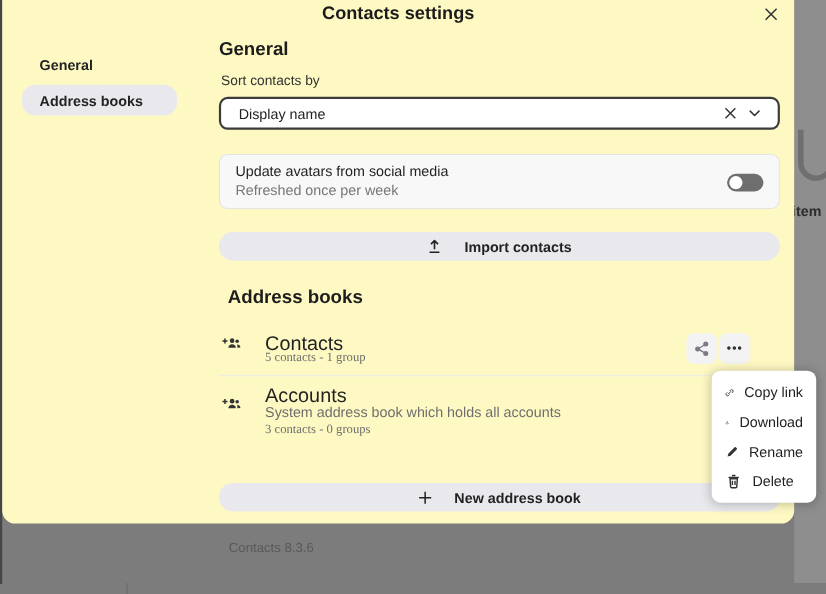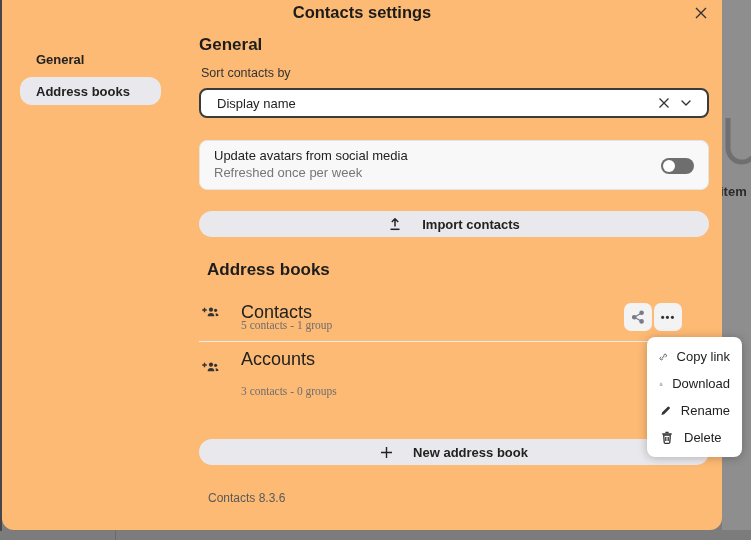--- a/index.html
+++ b/index.html
@@ -9,21 +9,21 @@
 
   
   .bg-right { position:absolute; right:0; top:0; width:29px; height:531px; background:#8e8e8e; overflow:hidden; }
   .bg-left-strip { position:absolute; left:0; top:0; width:2px; height:531px; background:#464646; }
   .bg-bottom { position:absolute; left:0; bottom:0; width:751px; height:10px; background:#7c7c7c; }
   .bg-seam { position:absolute; left:115px; bottom:0; width:1px; height:10px; background:#6a6a6a; }
   .bg-icon { position:absolute; left:-8px; top:112px; }
   .bg-item-label { position:absolute; left:-2px; top:184px; font-size:13px; font-weight:bold; color:#2b2b2b; white-space:nowrap; }
 
   
-  .modal { position:absolute; left:2px; top:0; width:720px; height:530px; background:#fdba74; border-radius:0 0 12px 12px; }
+  .modal { position:absolute; left:2px; top:0; width:720px; height:476px; background:#fef9c3; border-radius:0 0 12px 12px; }
   .modal-title { position:absolute; left:0; top:3px; width:100%; text-align:center; font-size:16.5px; font-weight:bold; color:#1b1b1b; }
   .close-btn { position:absolute; right:10px; top:2px; width:22px; height:22px; border:none; background:transparent; cursor:pointer; display:flex; align-items:center; justify-content:center; }
 
   
   .nav-item { position:absolute; left:18px; width:141px; height:28px; border-radius:12px; display:flex; align-items:center; padding-left:16px; font-size:13px; font-weight:bold; color:#222; cursor:pointer; }
   .nav-general { top:45px; }
   .nav-books { top:77px; background:#e9e9ed; }
 
   
   .content { position:absolute; left:197px; top:0; width:510px; height:530px; }
@@ -168,20 +168,21 @@
       <svg class="book-icon" width="19" height="16" viewBox="0 0 19 16">
         <path d="M1.2 6 h4.6 M3.5 3.7 v4.6" stroke="#333" stroke-width="1.4" fill="none"></path>
         <g fill="#333">
           <circle cx="10" cy="5.7" r="2.1"></circle>
           <path d="M6.6 12.2 c0-2.1 1.5-3.3 3.4-3.3 s3.4 1.2 3.4 3.3 z"></path>
           <circle cx="14.6" cy="6.3" r="1.6"></circle>
           <path d="M14.6 9.2 c1.8 0 2.9 1 2.9 2.6 l-2.6.4 z"></path>
         </g>
       </svg>
       <div class="book-name">Accounts</div>
+      <div class="book-desc">System address book which holds all accounts</div>
       <div class="book-meta">3 contacts - 0 groups</div>
     </div>
 
     <button class="big-btn new-book-btn">
       <svg width="13" height="13" viewBox="0 0 13 13">
           <path d="M6.5 1 v11 M1 6.5 h11" stroke="#222" stroke-width="1.4" fill="none"></path>
         </svg>
       <span>New address book</span>
     </button>
 

